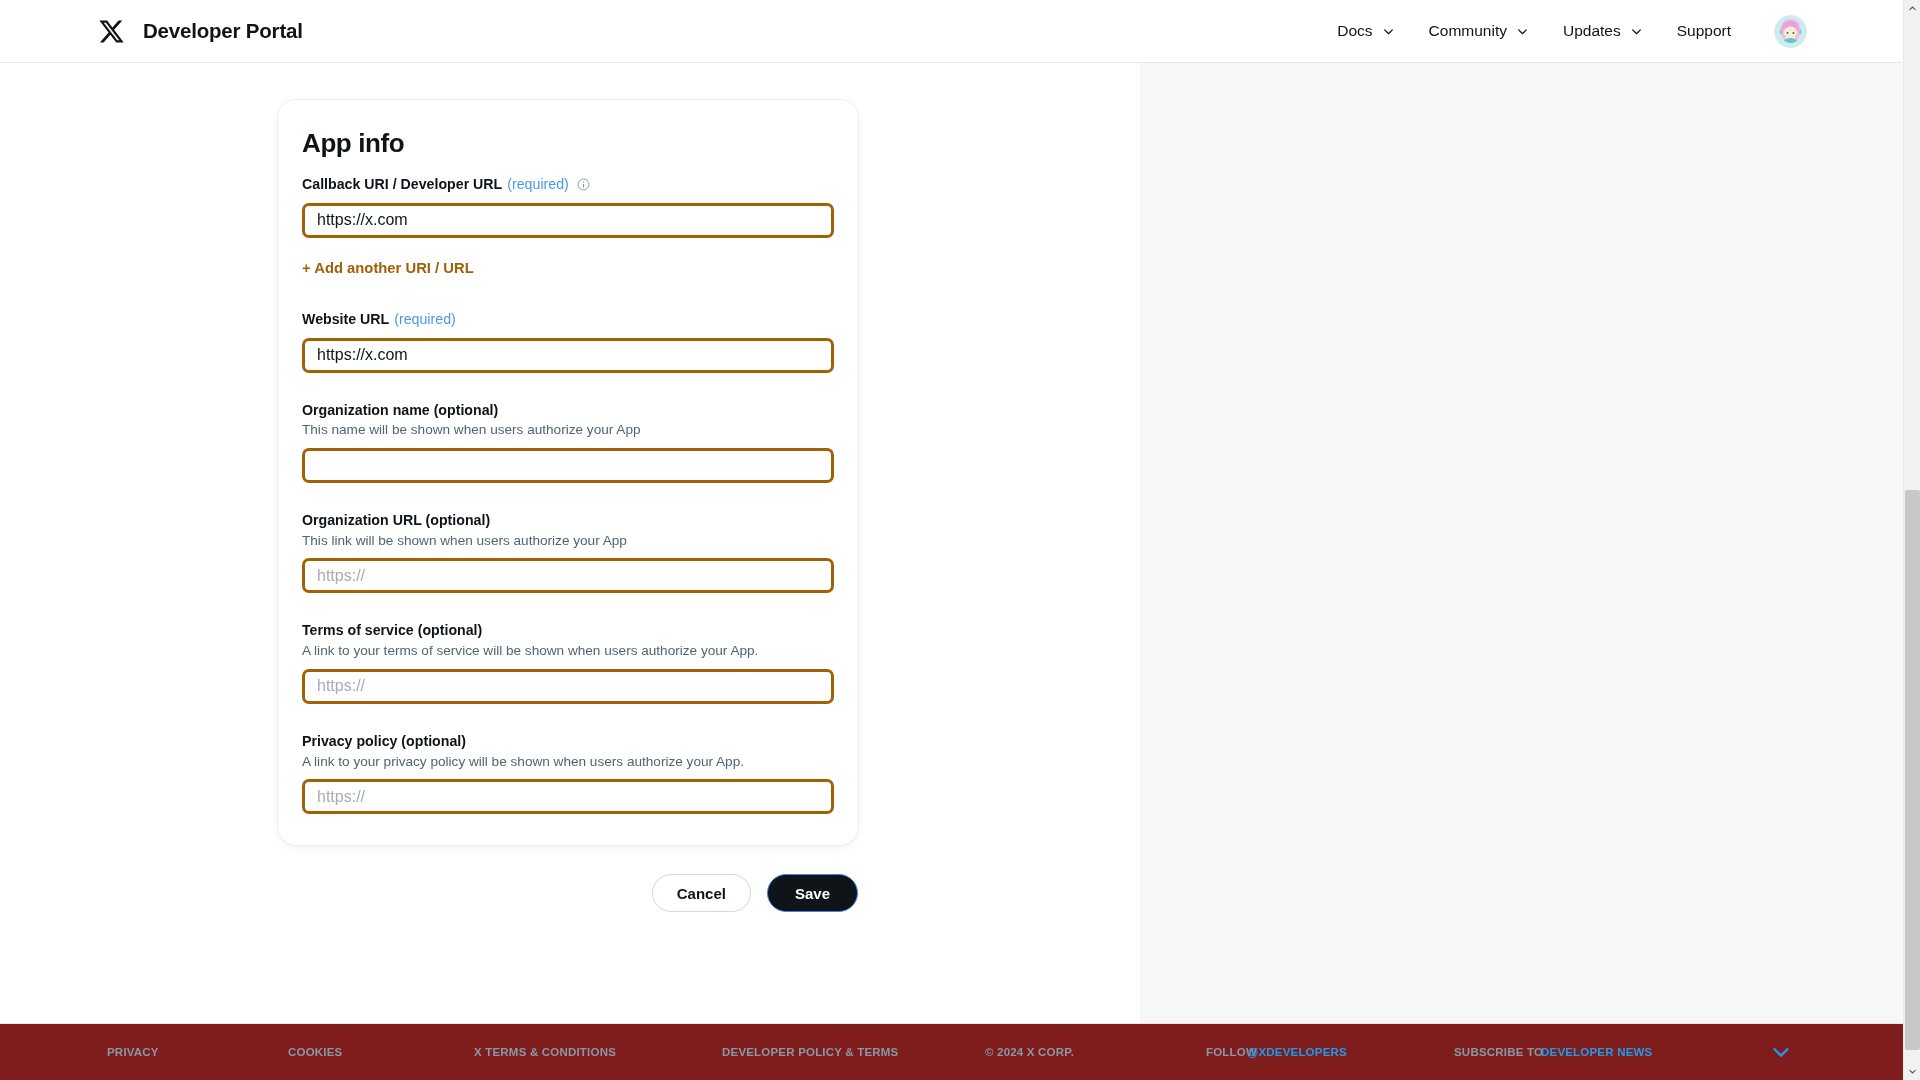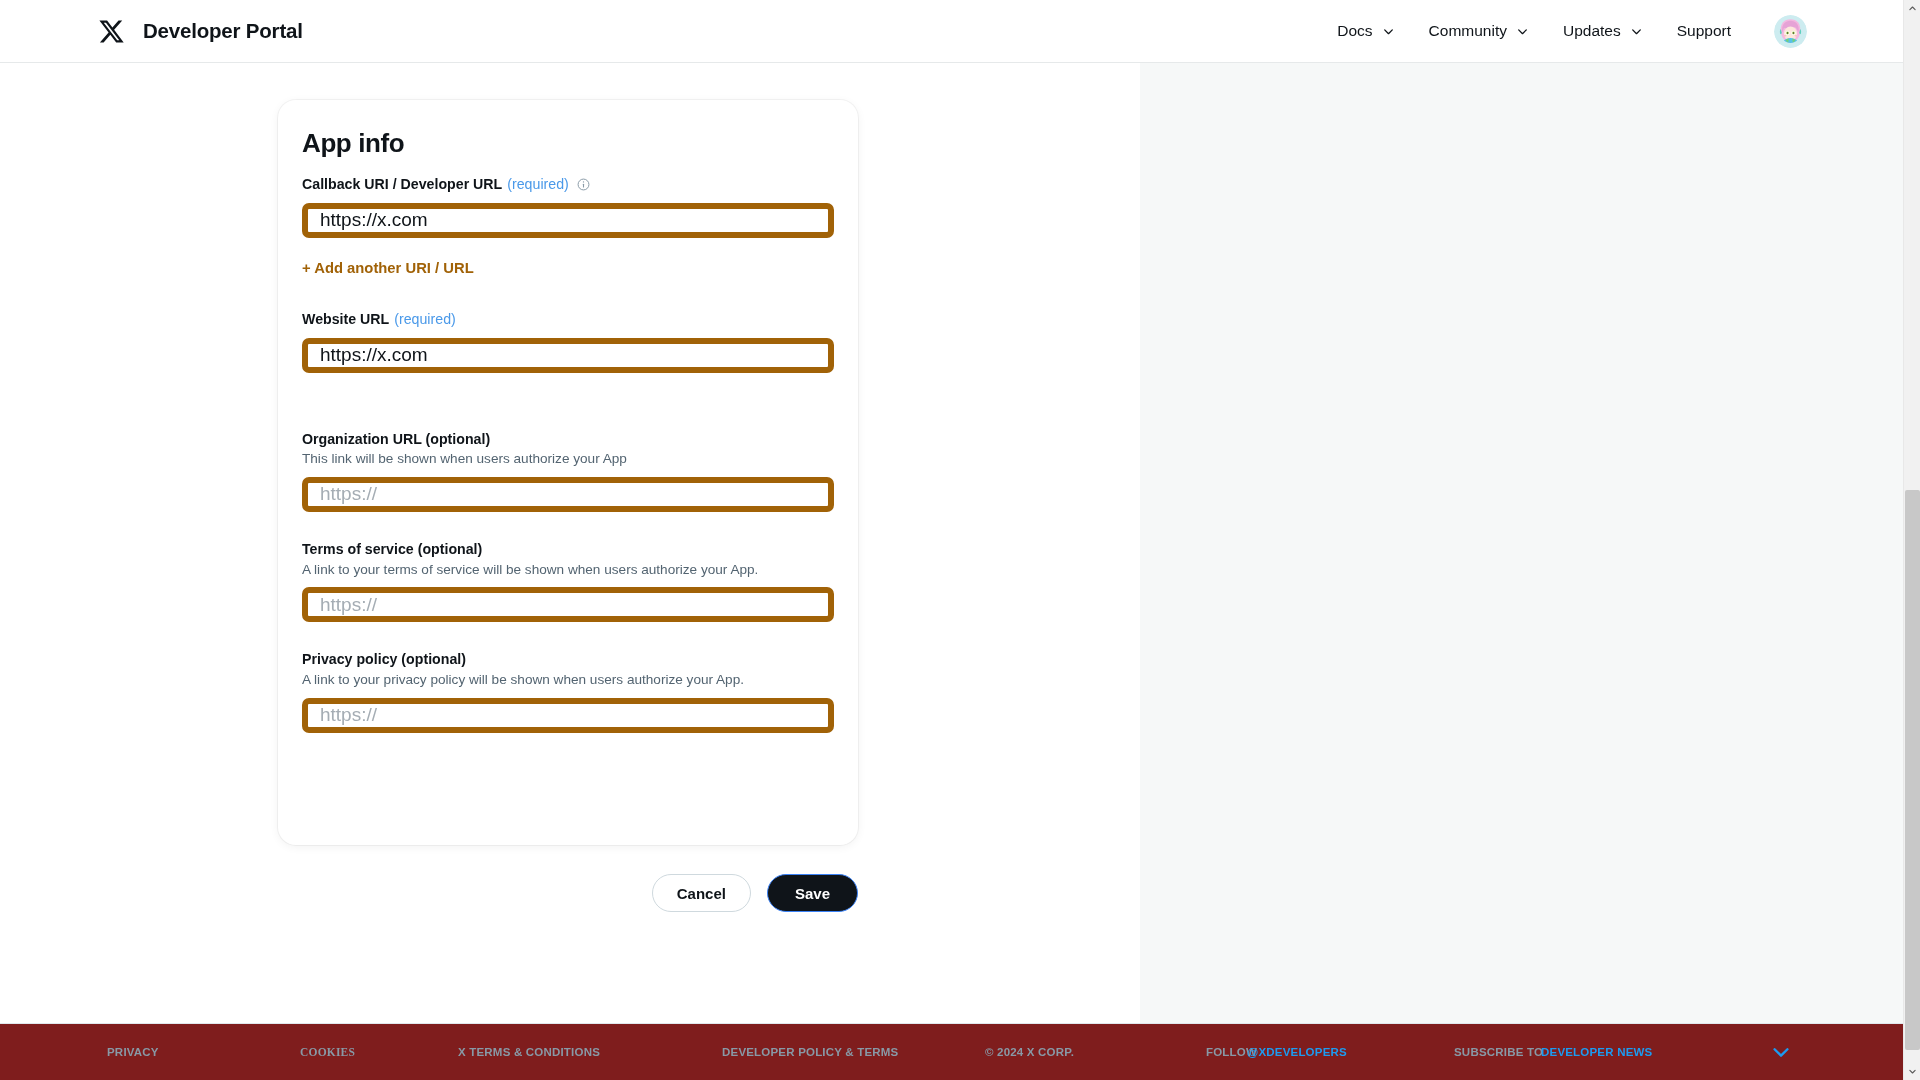--- a/index.html
+++ b/index.html
@@ -86,26 +86,26 @@
     color: #4a99e9; font-weight: normal; margin-left: 5px;
   }
   .info-icon { margin-left: 8px; display: inline-flex; align-items: center; }
   .field-help {
     font-size: 13.6px; color: #536471; margin-top: 2px; line-height: 1.3;
   }
   .txt-input {
     display: block;
     width: 532px; height: 35px;
     margin-top: 9px;
-    border: 6px solid #a16207;
+    border: 3px solid #a16207;
     border-radius: 7px;
     background: #ffffff;
     padding: 0 12px;
     font-family: "Liberation Sans", sans-serif;
-    font-size: 19px;
+    font-size: 16px;
     color: #0f1419;
     outline: none;
   }
   .txt-input::placeholder { color: #a5adb4; }
 
   .addlink {
     margin-top: 22px;
     font-size: 14.8px; font-weight: bold; color: #a16207;
     cursor: pointer; display: inline-block;
   }
@@ -288,20 +288,27 @@
         <div class="field-label">
           <span>Website URL</span>
           <span class="req">(required)</span>
         </div>
         <input class="txt-input" type="text" value="https://x.com" style="">
       </div>
 
       <div class="gap-md"></div>
 
       
+      <div class="field">
+        <div class="field-label">
+          <span>Organization name (optional)</span>
+        </div>
+        <div class="field-help">This name will be shown when users authorize your App</div>
+        <input class="txt-input" type="text" value="" style="">
+      </div>
 
       <div class="gap-md"></div>
 
       
       <div class="field">
         <div class="field-label">
           <span>Organization URL (optional)</span>
         </div>
         <div class="field-help">This link will be shown when users authorize your App</div>
         <input class="txt-input" type="text" placeholder="https://" style="">
@@ -332,22 +339,22 @@
     </div>
   </div>
 
   <div class="btn-row">
     <button class="btn btn-cancel">Cancel</button>
     <button class="btn btn-save">Save</button>
   </div>
 
   <div class="footer">
     <span class="foot-link" style="left:107px;">PRIVACY</span>
-    <span class="foot-link" style="left:300px;font-family:Liberation Serif, serif;">COOKIES</span>
-    <span class="foot-link" style="left:458px;">X TERMS &amp; CONDITIONS</span>
+    <span class="foot-link" style="left:288px;">COOKIES</span>
+    <span class="foot-link" style="left:474px;">X TERMS &amp; CONDITIONS</span>
     <span class="foot-link" style="left:722px;">DEVELOPER POLICY &amp; TERMS</span>
     <span class="foot-static" style="left:985px;">© 2024 X CORP.</span>
 
     <span class="foot-static" style="left:1206px;">FOLLOW</span>
     <span class="foot-link foot-blue" style="left:1247px;">@XDEVELOPERS</span>
 
     <span class="foot-static" style="left:1454px;">SUBSCRIBE TO</span>
     <span class="foot-link foot-blue" style="left:1541px;">DEVELOPER NEWS</span>
 
     <span class="foot-chevron">

